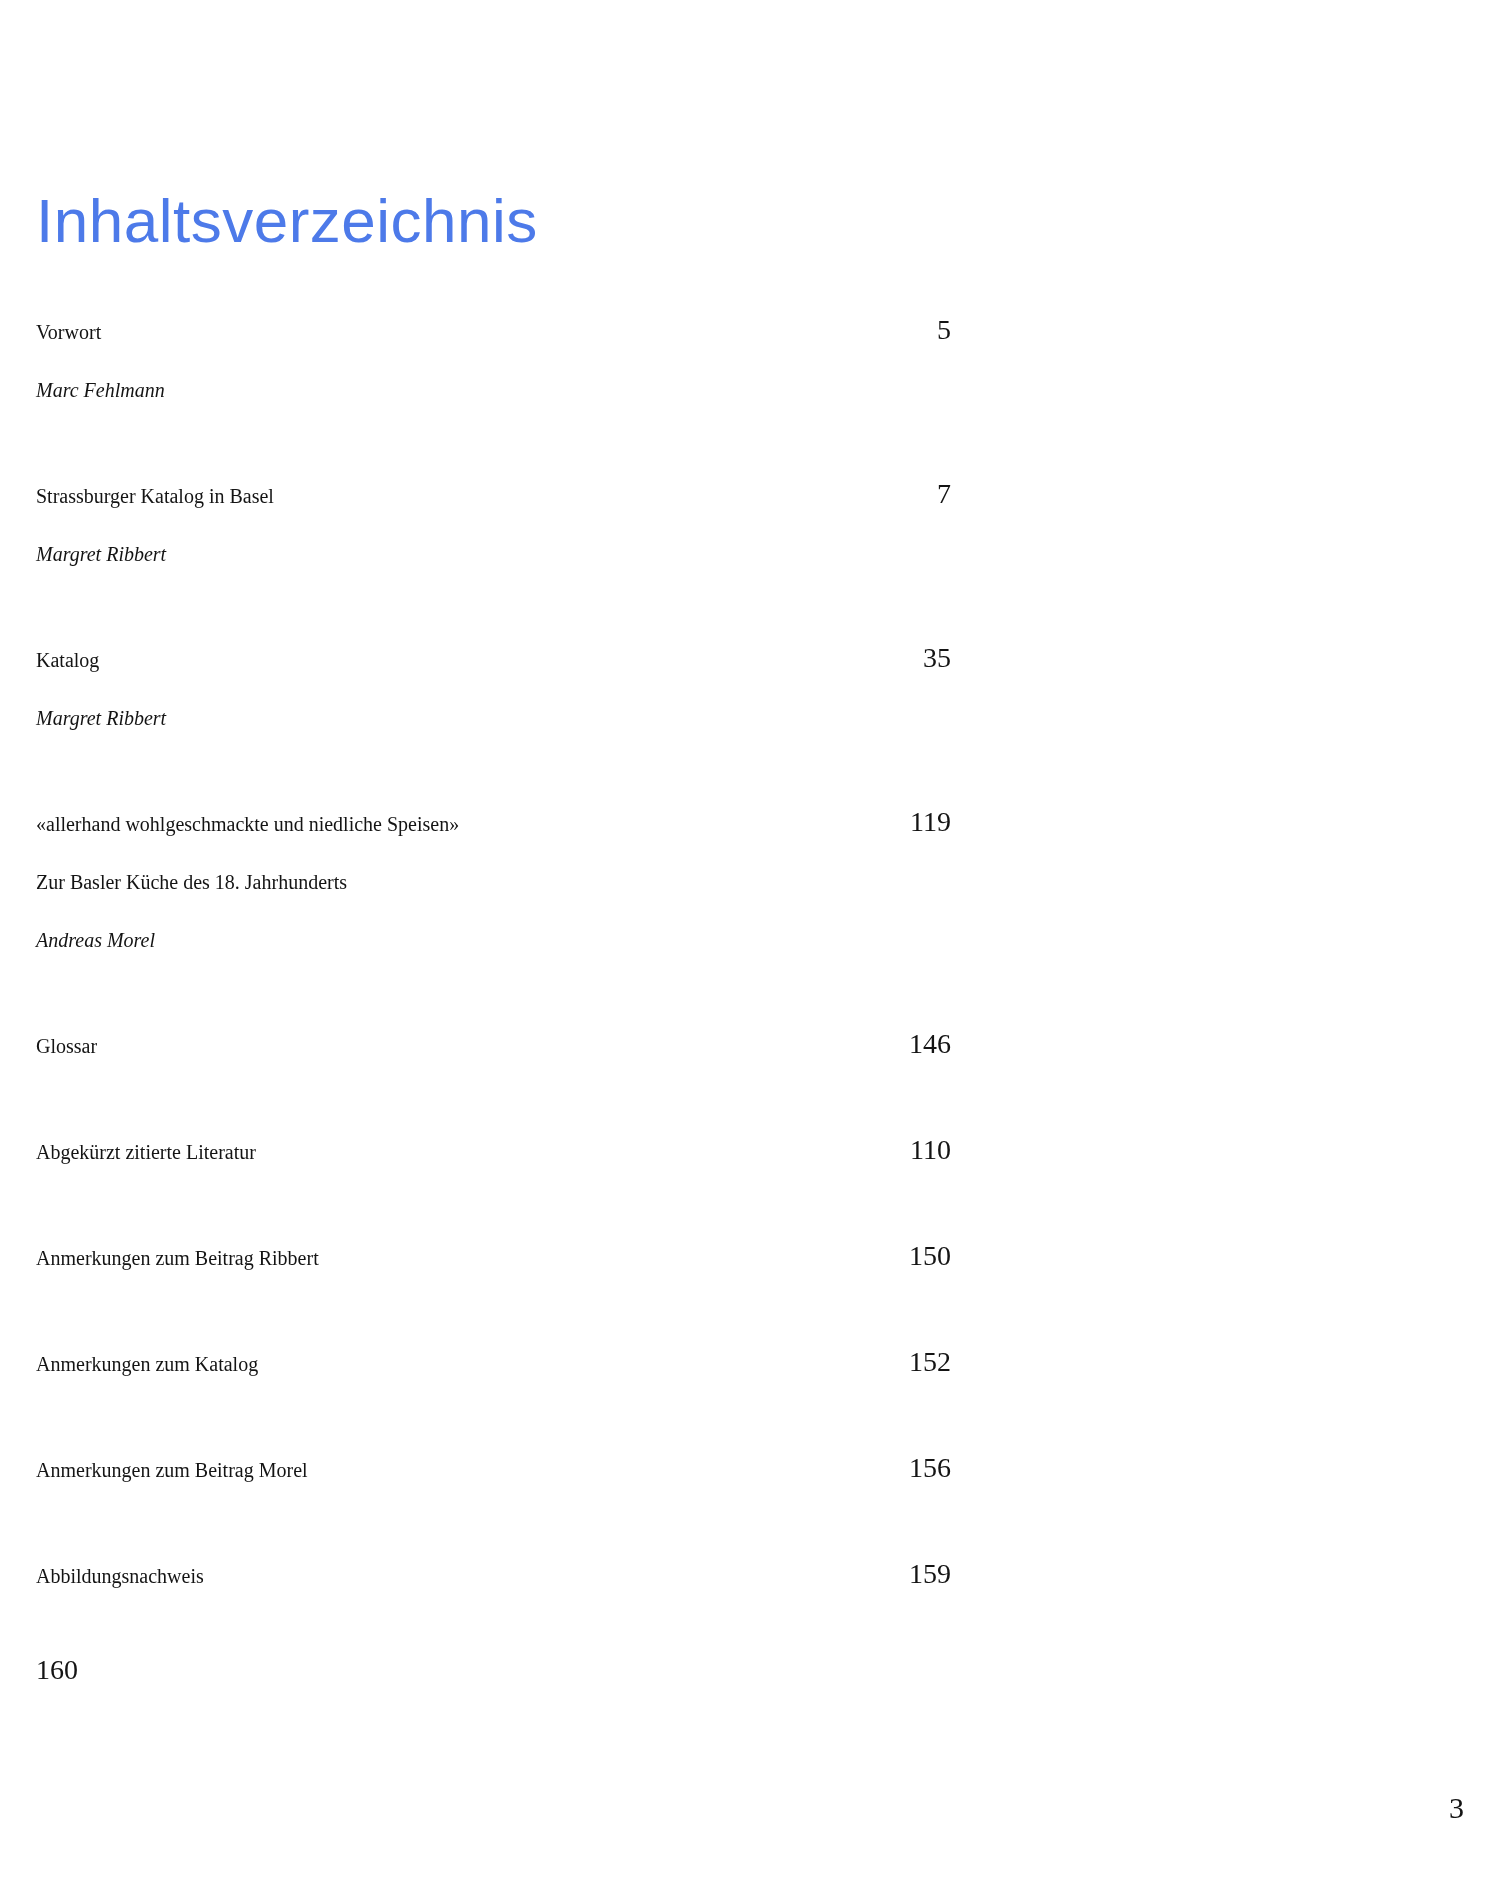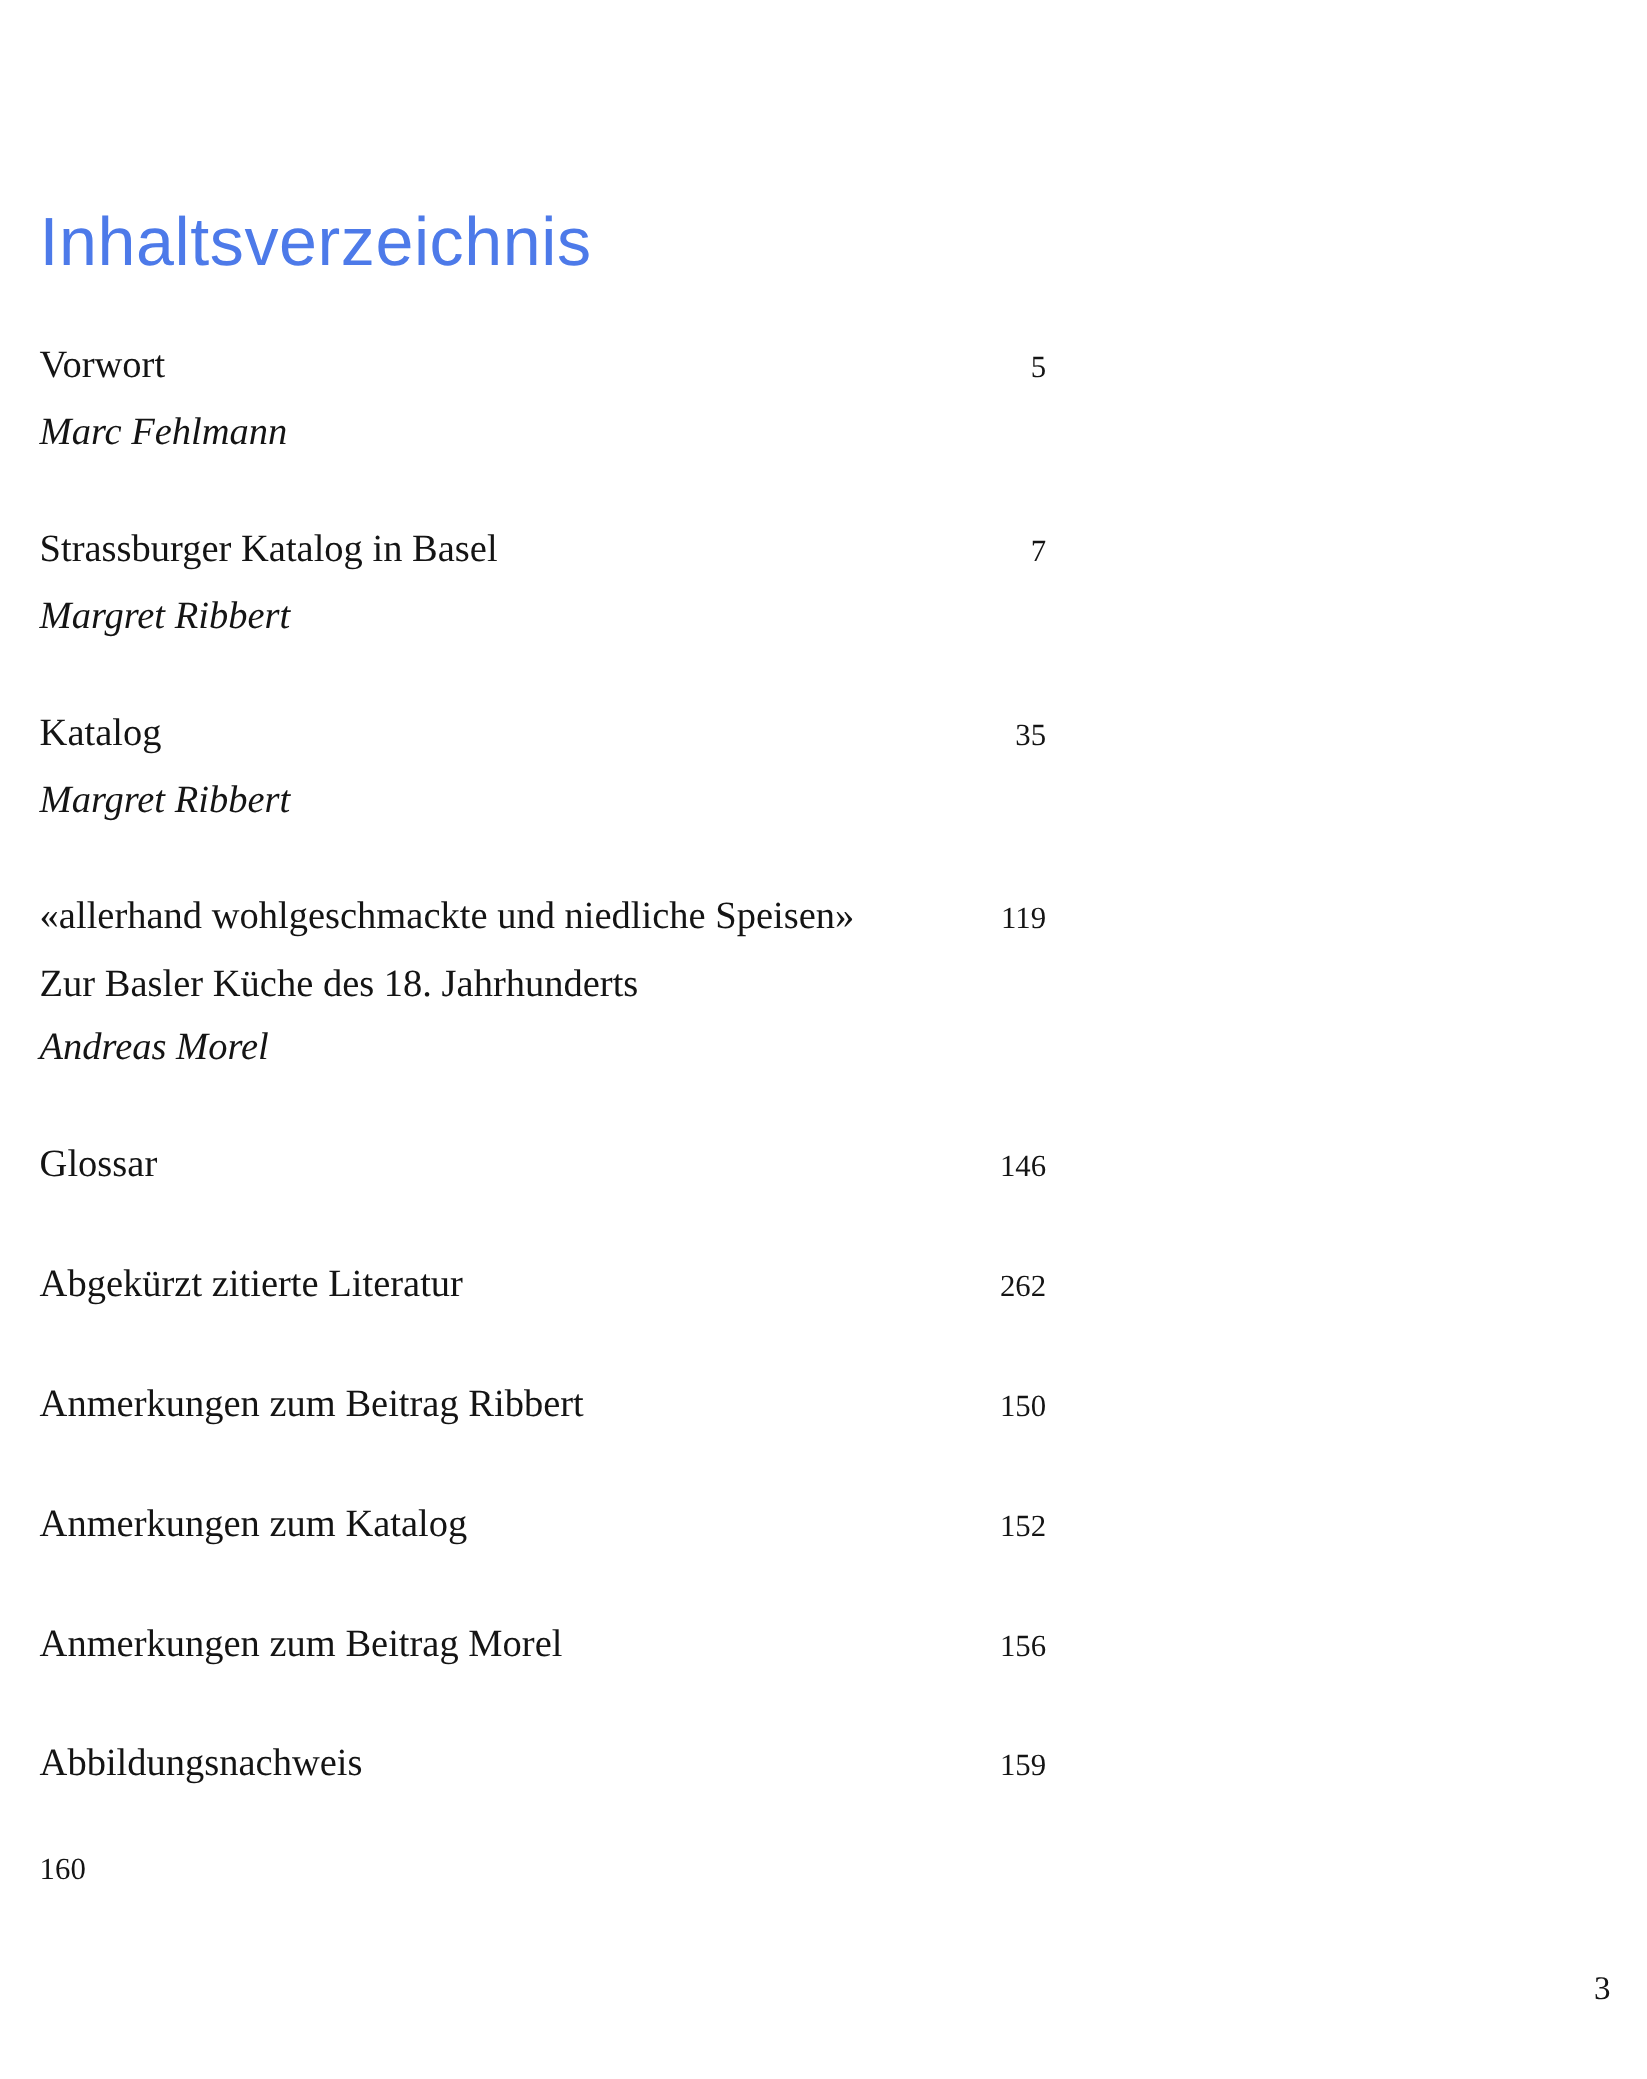--- a/index.html
+++ b/index.html
@@ -34,21 +34,21 @@
   }
   .entry-row {
     display: flex;
     justify-content: space-between;
     align-items: baseline;
     width: 915px;
   }
   .entry-line1,
   .entry-line2,
   .entry-author {
-    font-size: 35px;
+    font-size: 20px;
     line-height: 46px;
     margin-top: 12px;
   }
   .entry-page {
     font-size: 28px;
     line-height: 46px;
     text-align: right;
     white-space: nowrap;
   }
   .entry-author {
@@ -115,21 +115,21 @@
       <div class="entry-row">
         <span class="entry-line1">Glossar</span>
         <span class="entry-page">146</span>
       </div>
 
     </div>
 
     <div class="entry">
       <div class="entry-row">
         <span class="entry-line1">Abgekürzt zitierte Literatur</span>
-        <span class="entry-page">262</span>
+        <span class="entry-page">110</span>
       </div>
 
     </div>
 
     <div class="entry">
       <div class="entry-row">
         <span class="entry-line1">Anmerkungen zum Beitrag Ribbert</span>
         <span class="entry-page">150</span>
       </div>
 

